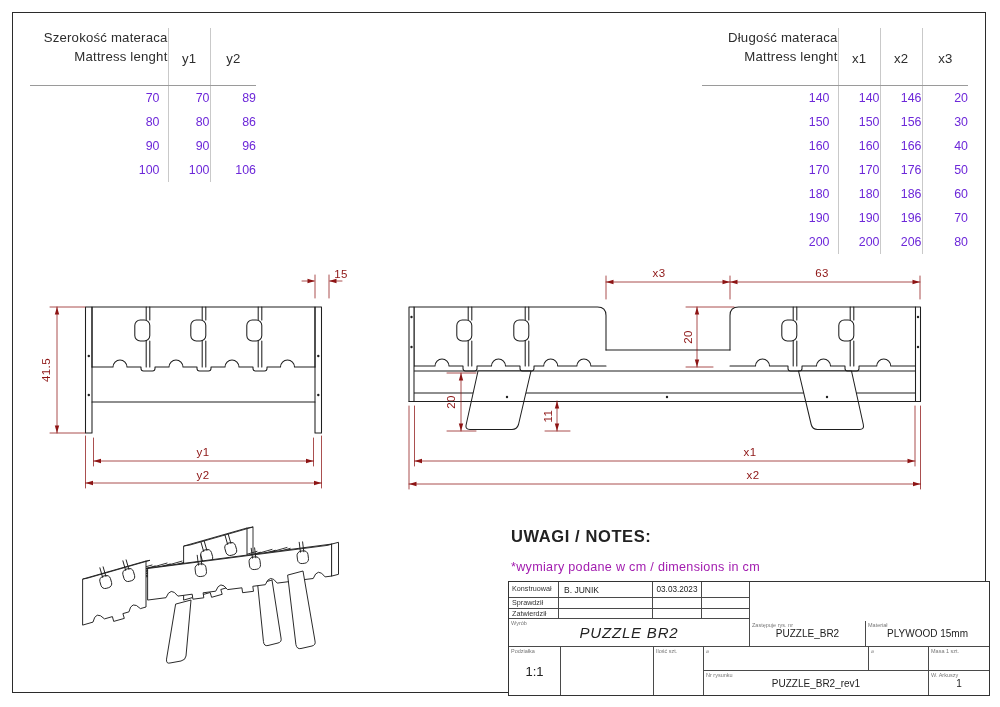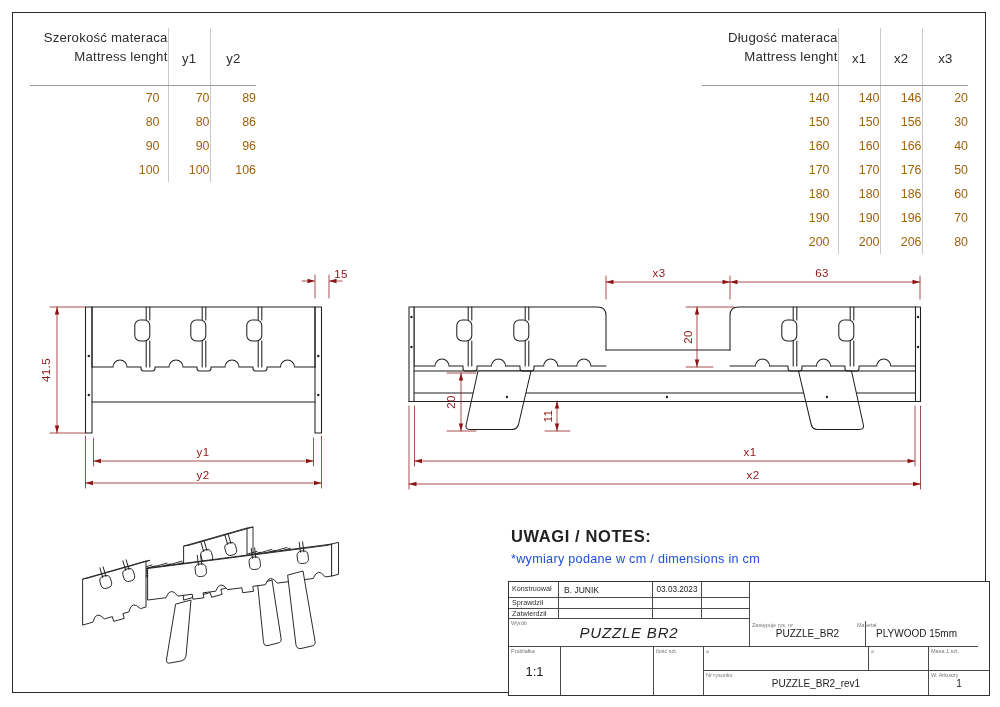--- a/index.html
+++ b/index.html
@@ -10,28 +10,28 @@
   svg text{font-family:"Liberation Sans",sans-serif;}
   .dimtxt{font-size:11.5px;fill:#8d1414;text-anchor:middle;letter-spacing:.4px;}
 
   
   .dim-table{position:absolute;}
   .dim-table table{border-collapse:collapse;}
   .dim-table td{padding:0;font-family:"Liberation Sans",sans-serif;}
   .dim-table thead td{vertical-align:bottom;border-bottom:1px solid #9a9a9a;padding-bottom:19px;}
   .tbl-title{ text-align:right;padding-right:8px;color:#2d2d2d;font-size:13.2px;line-height:1.45;letter-spacing:.2px;}
   .colh{text-align:center;color:#2d2d2d;font-size:13.2px;}
-  .num{text-align:right;color:#a16207;font-size:12.4px;height:24px;padding-right:13px;}
+  .num{text-align:right;color:#6d28d9;font-size:12.4px;height:24px;padding-right:13px;}
   .num.lblc{padding-right:8px;}
   .sep{border-left:1px solid #c9c9c9;}
 
   
   .notes{position:absolute;left:511px;top:527px;color:#222;}
   .notes-h{font-size:16.5px;font-weight:600;letter-spacing:.6px;}
-  .notes-b{font-size:12.6px;margin-top:6px;letter-spacing:.3px;color:#1d4ed8;}
+  .notes-b{font-size:12.6px;margin-top:14px;letter-spacing:.3px;color:#a21caf;}
 
   
   .tblock{position:absolute;left:508px;top:581px;width:480px;height:113px;
           border:1.4px solid #333;box-sizing:content-box;background:#fff;}
   .tb-cell{position:absolute;border-right:1px solid #4a4a4a;border-bottom:1px solid #4a4a4a;
            box-sizing:border-box;overflow:hidden;}
   .tb-lab{position:absolute;top:1px;left:2px;font-size:5.5px;color:#777;white-space:nowrap;}
   .tb-plab{font-size:7.2px;color:#333;padding:2px 0 0 3px;white-space:nowrap;}
   .tb-val{display:flex;align-items:center;justify-content:center;width:100%;height:100%;color:#222;}
   .v-left{justify-content:flex-start;padding-left:5px;box-sizing:border-box;}
@@ -400,21 +400,21 @@
     </div>
     <div class="tb-cell" style="left:52px;top:65px;width:93px;height:48px;border-bottom:none;"></div>
     <div class="tb-cell" style="left:145px;top:65px;width:50px;height:48px;border-bottom:none;">
       <div class="tb-lab">Ilość szt.</div>
     </div>
 
     <div class="tb-cell" style="left:241px;top:39px;width:116px;height:26px;">
       <div class="tb-lab">Zastępuje rys. nr</div>
       <div class="tb-val" style="font-size:10px;">PUZZLE_BR2</div>
     </div>
-    <div class="tb-cell" style="left:346px;top:39px;width:123px;height:26px;border-right:none;">
+    <div class="tb-cell" style="left:357px;top:39px;width:123px;height:26px;border-right:none;">
       <div class="tb-lab">Materiał</div>
       <div class="tb-val" style="font-size:10px;">PLYWOOD 15mm</div>
     </div>
 
     <div class="tb-cell" style="left:195px;top:65px;width:165px;height:24px;">
       <div class="tb-lab" style="font-size:5px;">⌀</div>
     </div>
     <div class="tb-cell" style="left:360px;top:65px;width:60px;height:24px;">
       <div class="tb-lab" style="font-size:5px;">⌀</div>
     </div>

